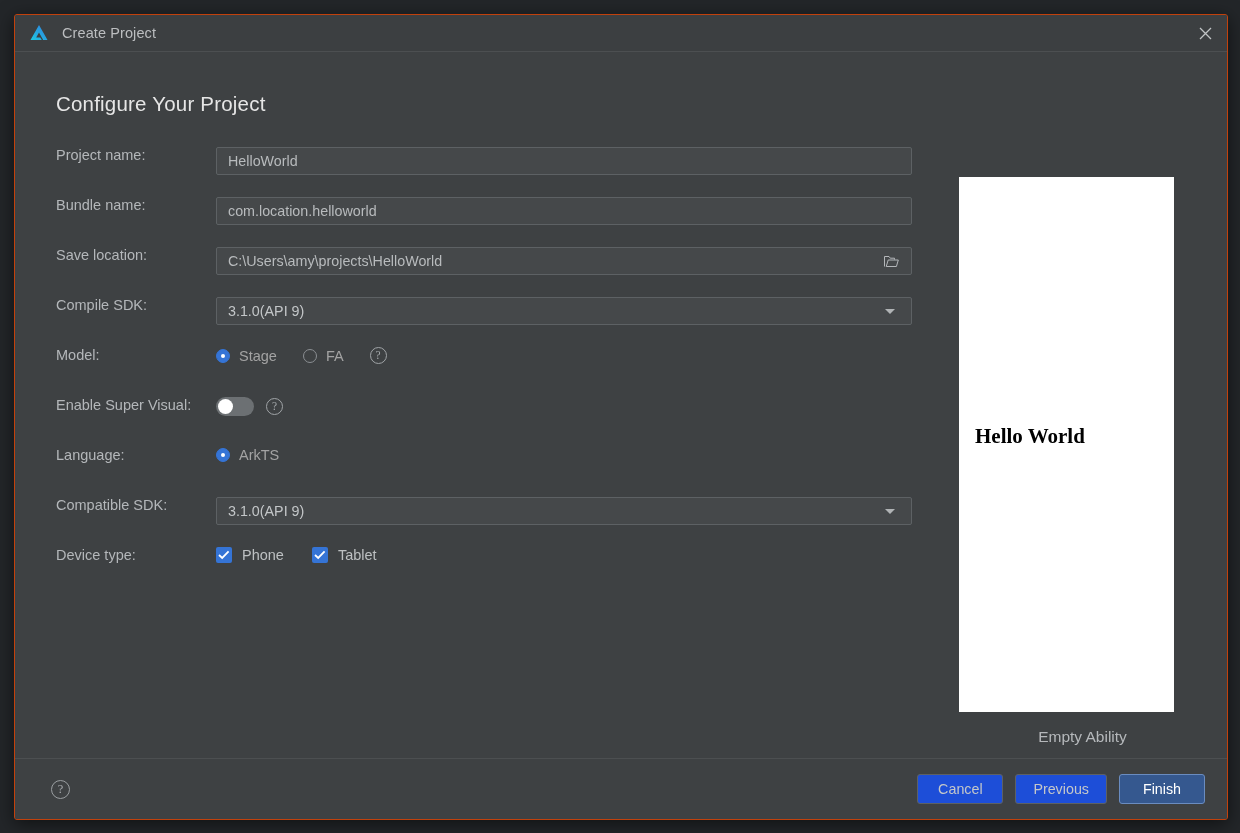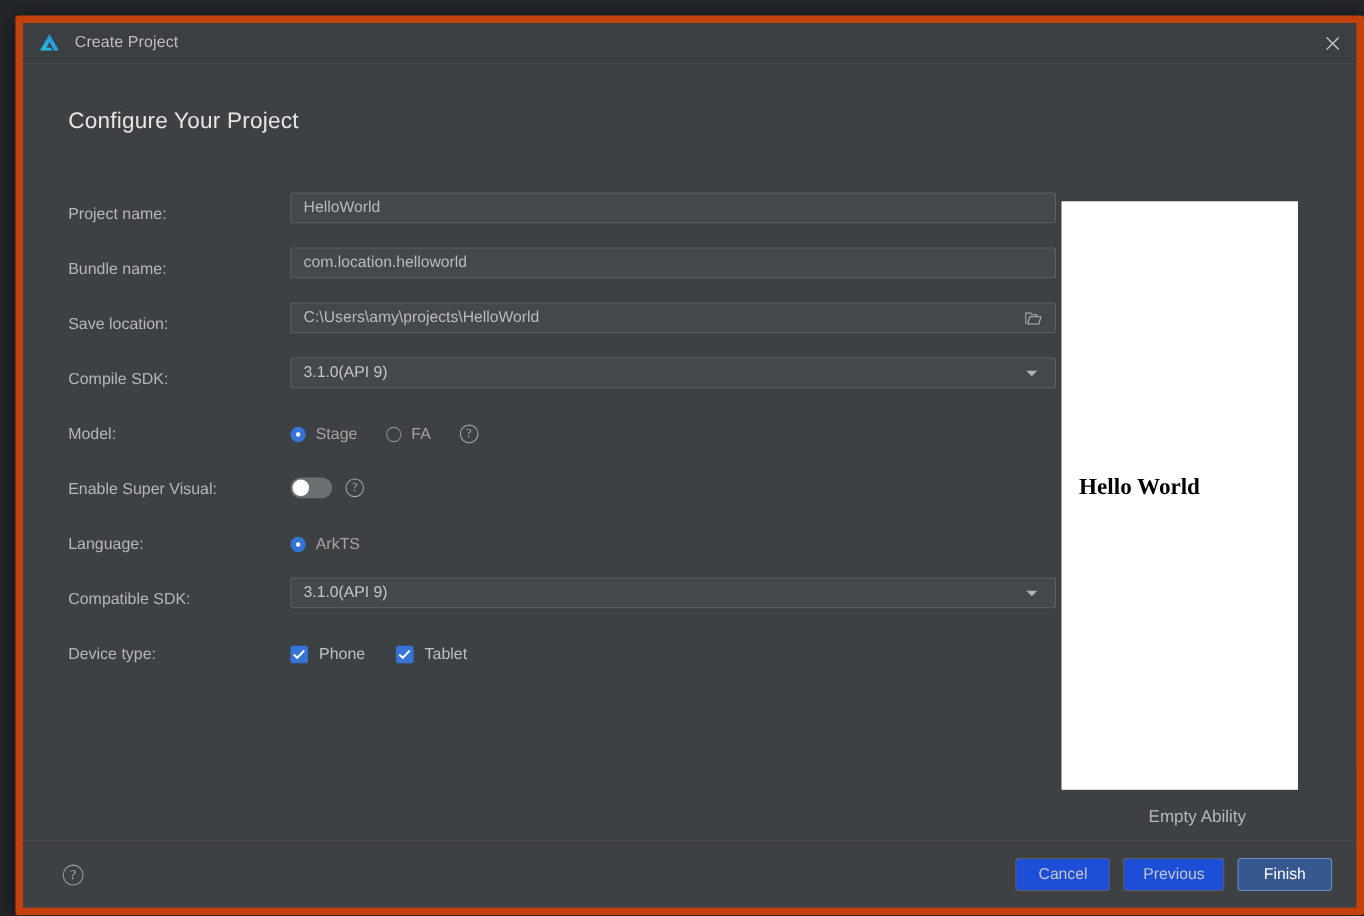--- a/index.html
+++ b/index.html
@@ -15,21 +15,21 @@
     background: #232629;
     overflow: hidden;
   }
   .dialog {
     position: absolute;
     left: 14px;
     top: 14px;
     width: 1212px;
     height: 804px;
     background: #3e4143;
-    border: 7px solid #c2410c;
+    border: 1px solid #c2410c;
     border-radius: 3px;
     box-shadow: 0 4px 18px rgba(0,0,0,0.55);
     overflow: hidden;
     display: flex;
     flex-direction: column;
   }
 
   
   .titlebar {
     position: relative;
@@ -78,22 +78,21 @@
   .form {
     position: absolute;
     left: 41px;
     top: 95px;
     width: 860px;
   }
   .row {
     position: relative;
     height: 50px;
     display: flex;
-    align-items: flex-end;
-    gap: 42px;
+    align-items: flex-start;
   }
   .lbl {
     width: 160px;
     flex: 0 0 160px;
     font-size: 14.5px;
     color: #b4b7ba;
   }
   .ctl { flex: 1 1 auto; position: relative; display: flex; align-items: center; }
 
   .textfield {

